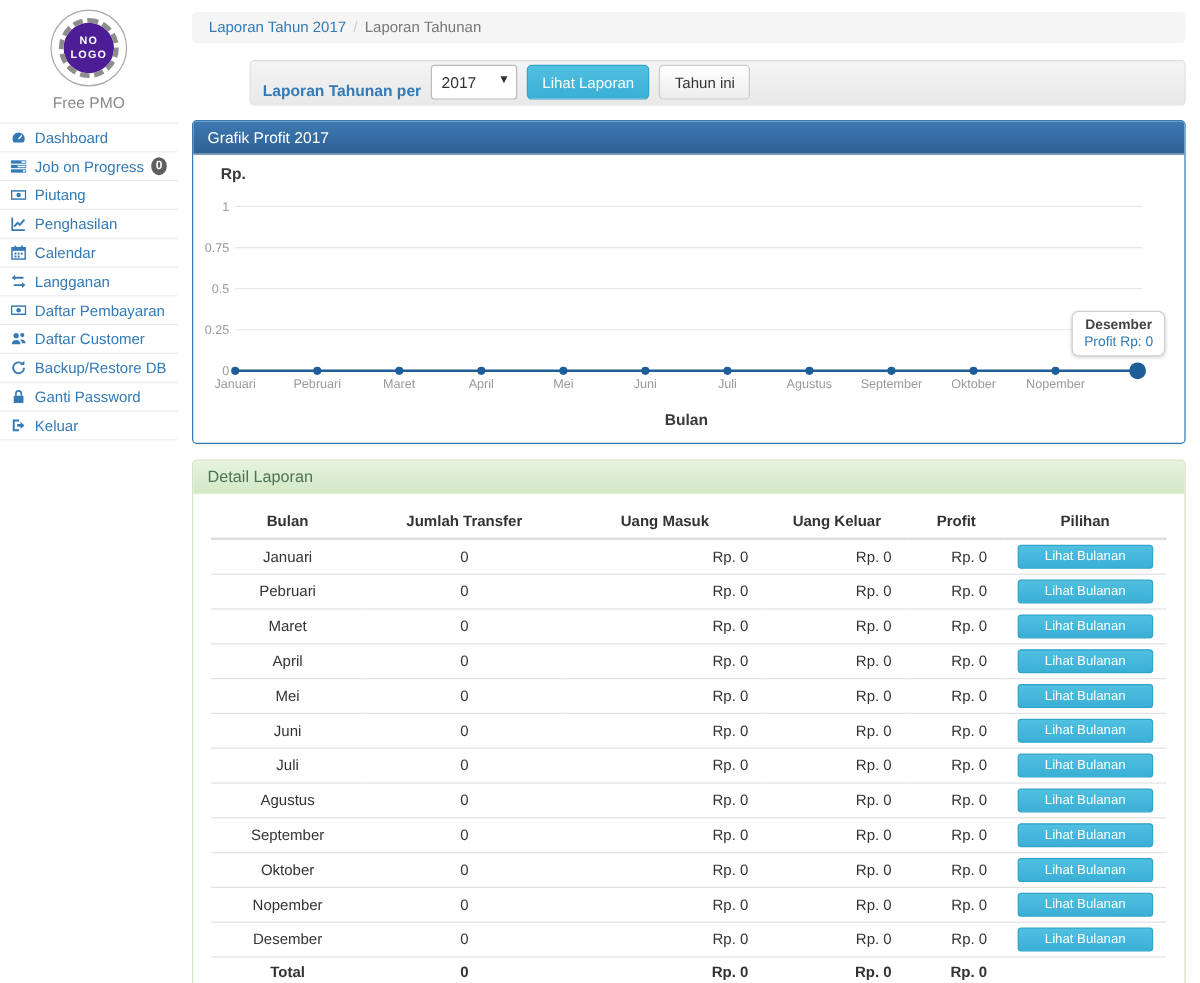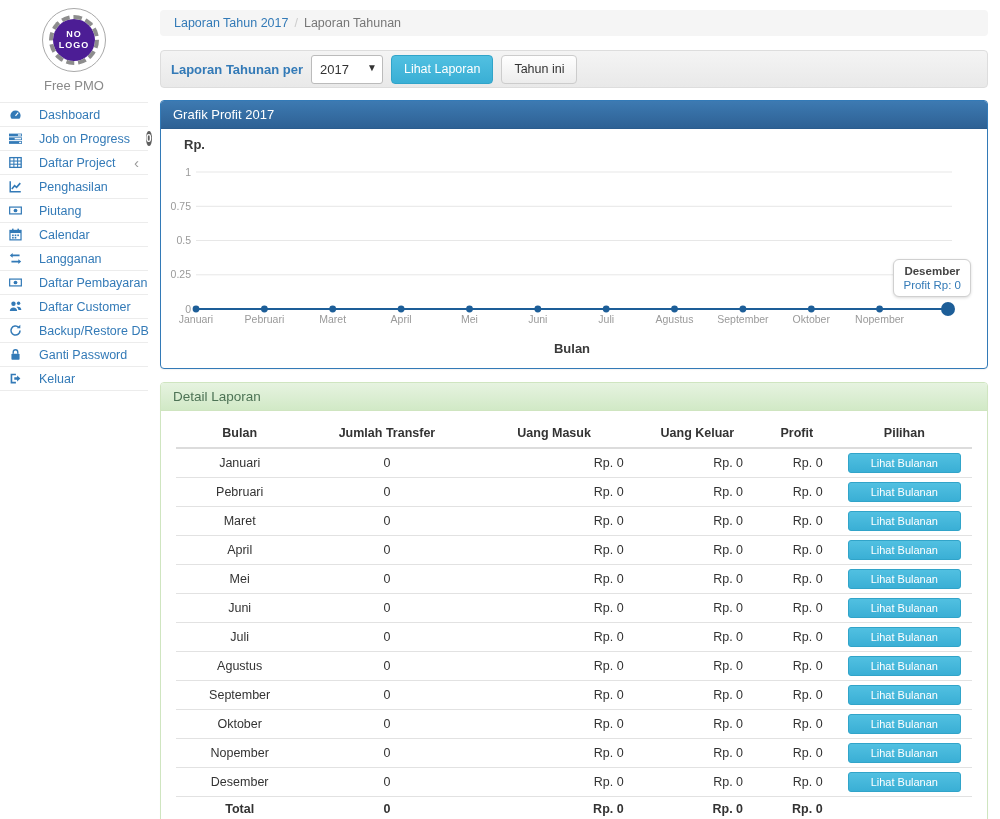--- a/index.html
+++ b/index.html
@@ -12,39 +12,39 @@
   
   .sidebar { position:absolute; left:0; top:0; width:148px; height:783px; background:#fff; }
   .logo-box { text-align:center; padding-top:8px; }
   .stamp-ring { width:64px; height:64px; margin:0 auto; border:1px solid #a9a9a9; border-radius:50%;
                 display:flex; align-items:center; justify-content:center; }
   .stamp { width:50px; height:50px; border-radius:50%; background:#4c1d95; background-clip:padding-box;
            border:4px dashed #8d8d8d; display:flex; flex-direction:column; align-items:center; justify-content:center; }
   .stamp span { color:#fff; font-size:9px; font-weight:bold; letter-spacing:1px; line-height:11px; }
   .brand { margin-top:6px; color:#8a8a8a; font-size:13px; }
   .menu { display:block; margin-top:9px; border-top:1px solid #ececec; }
-  .menu-item { display:flex; align-items:center; gap:16px; padding:4px 9px; min-height:24px;
+  .menu-item { display:flex; align-items:center; gap:6px; padding:4px 9px; min-height:24px;
                border-bottom:1px solid #ececec; color:#337ab7; font-size:12.5px; cursor:pointer; }
   .mi-icon { width:14px; height:14px; display:inline-flex; color:#337ab7; flex:none; }
   .mi-icon svg { width:13px; height:13px; }
   .mi-label { white-space:nowrap; }
   .mi-badge { margin-left:auto; background:#5f5f5f; color:#fff; border-radius:50%; width:15px; height:15px;
               font-size:10px; font-weight:bold; display:flex; align-items:center; justify-content:center; }
   .mi-chevron { margin-left:auto; color:#999; font-size:15px; line-height:10px; }
 
   
   .main { margin-left:148px; padding:10px 12px 0 12px; }
 
   .breadcrumb { background:#f5f5f5; border-radius:4px; padding:6px 14px; font-size:12.5px; margin-bottom:14px; }
   .breadcrumb a { color:#337ab7; }
   .breadcrumb .sep { color:#ccc; margin:0 6px; }
   .breadcrumb .current { color:#777; }
 
   .well { background:linear-gradient(#f4f4f4,#e9e9e9); border:1px solid #ddd; border-radius:4px;
-          padding:4px 10px; margin-bottom:12px; display:flex; align-items:center; gap:8px; height:38px; }
+          padding:4px 10px; margin-bottom:12px; display:flex; align-items:flex-end; gap:8px; height:38px;margin-left:48px; }
   .filter-label { color:#337ab7; font-weight:bold; font-size:13px; }
   .select-wrap { position:relative; display:inline-block; }
   .select-wrap select { -webkit-appearance:none; appearance:none; width:72px; height:29px; border:1px solid #bbb;
           border-radius:3px; background:#fff; font-size:13px; padding:3px 18px 3px 8px; color:#333; }
   .select-caret { position:absolute; right:6px; top:7px; font-size:10px; color:#333; pointer-events:none; }
   .btn { display:inline-flex; align-items:center; justify-content:center; height:29px; padding:0 12px;
          font-size:12.5px; border-radius:4px; border:1px solid; cursor:pointer;
          font-family:"Liberation Sans", sans-serif; }
   .btn-info { background:linear-gradient(#51c0e1,#3aafd5); border-color:#31a4c9; color:#fff; }
   .btn-default { background:linear-gradient(#ffffff,#ececec); border-color:#ccc; color:#333; }
@@ -108,47 +108,34 @@
               <rect x="7" y="7.5" width="8" height="1.6" fill="#fff"></rect>
               <rect x="12.5" y="12.1" width="2.5" height="1.6" fill="#fff"></rect>
             </svg>
           </span>
           <span class="mi-label">Job on Progress</span>
           <span class="mi-badge">0</span>
         </a>
         <a class="menu-item" href="#">
           <span class="mi-icon">
             <svg viewBox="0 0 16 16">
-              <rect x="1" y="2" width="14" height="12" fill="none" stroke="currentColor" stroke-width="1.6"></rect>
-              <line x1="1" y1="6.2" x2="15" y2="6.2" stroke="currentColor" stroke-width="1.3"></line>
-              <line x1="1" y1="10.1" x2="15" y2="10.1" stroke="currentColor" stroke-width="1.3"></line>
-              <line x1="6" y1="2" x2="6" y2="14" stroke="currentColor" stroke-width="1.3"></line>
-              <line x1="10.6" y1="2" x2="10.6" y2="14" stroke="currentColor" stroke-width="1.3"></line>
-            </svg>
-          </span>
-          <span class="mi-label">Daftar Project</span>
-          <span class="mi-chevron">‹</span>
+              <rect x="0.8" y="3.8" width="14.4" height="8.4" fill="none" stroke="currentColor" stroke-width="1.5"></rect>
+              <circle cx="8" cy="8" r="2.3" fill="currentColor"></circle>
+            </svg>
+          </span>
+          <span class="mi-label">Piutang</span>
         </a>
         <a class="menu-item" href="#">
           <span class="mi-icon">
             <svg viewBox="0 0 16 16">
               <path d="M1.5 1.5v13h13" fill="none" stroke="currentColor" stroke-width="1.8"></path>
               <path d="M3.5 11l3.4-4 2.4 2 4.6-5.2" fill="none" stroke="currentColor" stroke-width="2"></path>
             </svg>
           </span>
           <span class="mi-label">Penghasilan</span>
-        </a>
-        <a class="menu-item" href="#">
-          <span class="mi-icon">
-            <svg viewBox="0 0 16 16">
-              <rect x="0.8" y="3.8" width="14.4" height="8.4" fill="none" stroke="currentColor" stroke-width="1.5"></rect>
-              <circle cx="8" cy="8" r="2.3" fill="currentColor"></circle>
-            </svg>
-          </span>
-          <span class="mi-label">Piutang</span>
         </a>
         <a class="menu-item" href="#">
           <span class="mi-icon">
             <svg viewBox="0 0 16 16">
               <rect x="1.2" y="3" width="13.6" height="11.6" fill="none" stroke="currentColor" stroke-width="1.5"></rect>
               <rect x="1.2" y="3" width="13.6" height="3.2" fill="currentColor"></rect>
               <rect x="3.8" y="0.8" width="1.8" height="3.4" fill="currentColor"></rect>
               <rect x="10.4" y="0.8" width="1.8" height="3.4" fill="currentColor"></rect>
               <rect x="3.8" y="8" width="2" height="2" fill="currentColor"></rect>
               <rect x="7" y="8" width="2" height="2" fill="currentColor"></rect>

